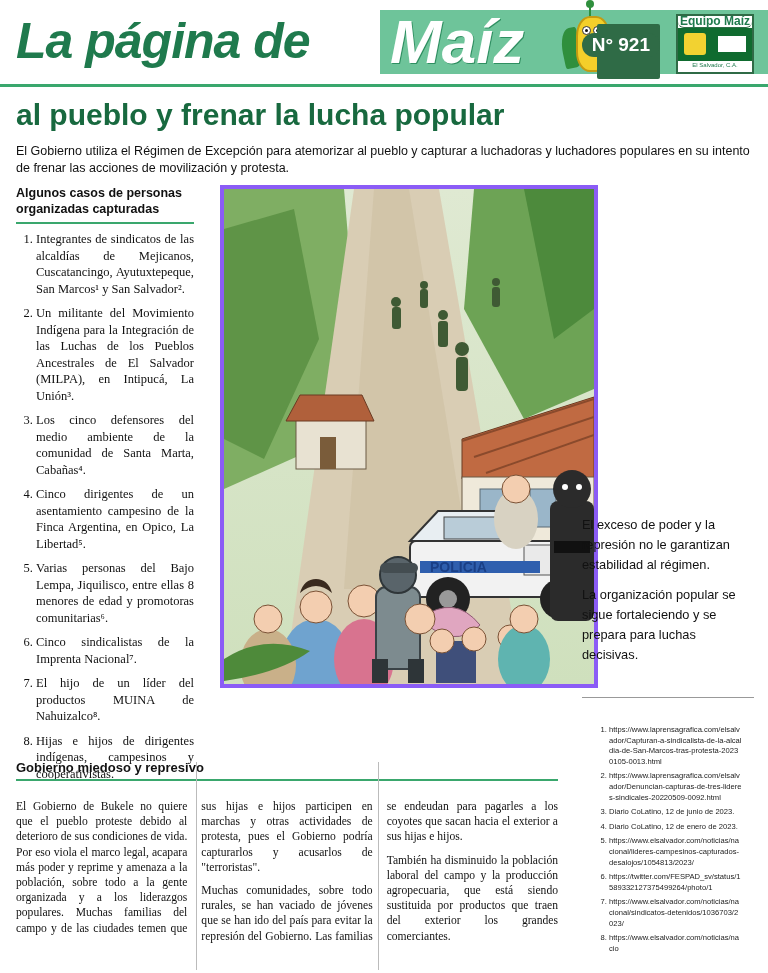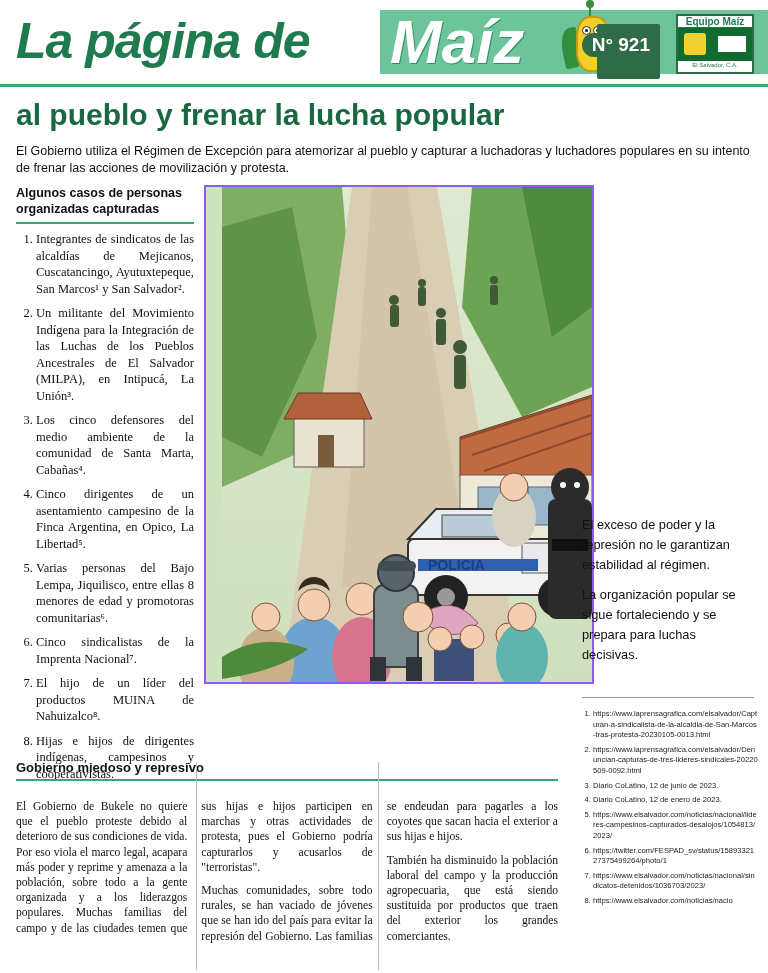--- a/index.html
+++ b/index.html
@@ -57,22 +57,22 @@
     font-family:"Liberation Sans", sans-serif;
     font-size:19px;font-weight:bold;
     padding:1px 10px;border-radius:12px;
   }
   .mast-logo{
     position:absolute;right:14px;top:14px;width:74px;height:56px;
     border:2px solid #2f6b46;background:#fff;
   }
   .mast-logo .lg-top{
     font-family:"Liberation Sans", sans-serif;
-    font-size:10px;font-weight:bold;color:#1f7a4d;text-align:center;
-    line-height:11px;border-bottom:1px solid #2f6b46;
+    font-size:12px;font-weight:bold;color:#1f7a4d;text-align:center;
+    line-height:11px;border-bottom:1px solid #2f6b46;border-radius:6px;
   }
   .mast-logo .lg-body{position:relative;height:33px;background:#0f6b2f;}
   .mast-logo .lg-body:before{
     content:"";position:absolute;left:6px;top:5px;width:22px;height:22px;
     background:#f2d231;border-radius:3px;
   }
   .mast-logo .lg-body:after{
     content:"";position:absolute;right:6px;top:8px;width:28px;height:16px;
     background:#ffffff;
   }
@@ -133,37 +133,37 @@
     padding-bottom:5px;margin-bottom:7px;
   }
   ol.cases{
     margin:0;padding-left:20px;
     font-size:12.5px;line-height:16.5px;
     text-align:justify;
   }
   ol.cases li{margin-bottom:8px;}
 
   .illus{
-    position:absolute;left:204px;top:0;width:370px;height:495px;
-    border:2px solid #8b5cf6;overflow:hidden;background:#cfe3c0;padding-left:16px;
+    position:absolute;left:220px;top:0;width:370px;height:495px;
+    border:4px solid #8b5cf6;overflow:hidden;background:#cfe3c0;
   }
   .quote{
     position:absolute;left:582px;top:330px;width:172px;
     font-family:"Liberation Sans", sans-serif;
     font-size:12.8px;line-height:20px;color:#111;
   }
   .quote-rule{
     position:absolute;left:582px;top:512px;width:172px;border-top:1px solid #999;
   }
   .refs{
     position:absolute;left:582px;top:524px;width:176px;
     font-family:"Liberation Sans", sans-serif;
     font-size:7.6px;line-height:10.6px;color:#222;
   }
-  .refs ol{margin:0;padding-left:11px;}
+  .refs ol{margin:16px;padding-left:11px;}
   .refs li{margin-bottom:4px;word-break:break-all;}
 
   
   .bottom{
     position:absolute;left:16px;top:760px;width:542px;
   }
   .bottom-head{
     font-family:"Liberation Sans", sans-serif;
     font-weight:bold;font-size:13px;color:#111;
     border-bottom:2px solid #3aa76d;

